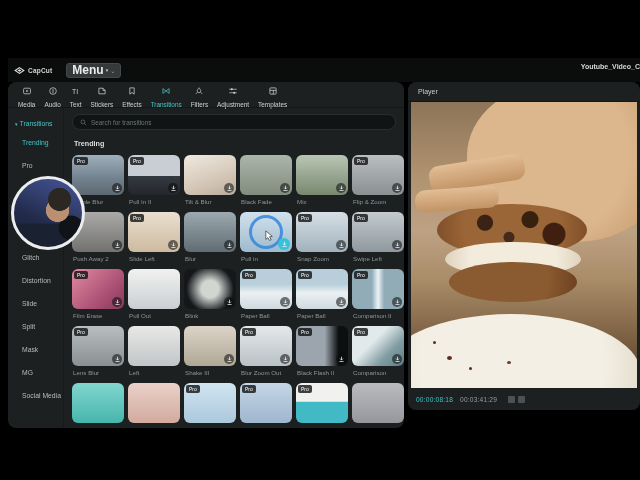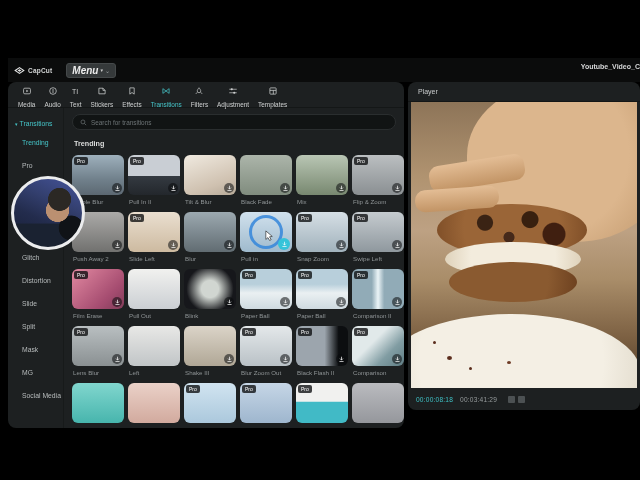--- a/index.html
+++ b/index.html
@@ -5,21 +5,21 @@
   html,body{margin:0;padding:0;background:#000;}
   *{box-sizing:border-box;font-family:"Liberation Sans",sans-serif;}
   #stage{position:relative;width:640px;height:480px;background:#000;overflow:hidden;}
 
   
   #menubar{position:absolute;left:8px;top:58px;width:632px;height:24px;background:#0b0c0c;display:flex;align-items:center;}
   .brand{display:flex;align-items:center;gap:3px;margin-left:6px;}
   .brand svg{width:11px;height:11px;}
   .brand-name{font-size:6.5px;font-weight:bold;color:#d4d6d6;letter-spacing:.2px;}
   .menu-btn{margin-left:14px;height:15px;background:#35393a;border:1px solid #45494a;border-radius:3px;display:flex;align-items:center;gap:2px;padding:0 5px;color:#ececec;}
-  .menu-btn .m-label{font-size:10px;font-weight:bold;font-style:italic;}
+  .menu-btn .m-label{font-size:12px;font-weight:bold;}
   .menu-btn .caret{font-size:5px;color:#cfcfcf;}
   .menu-btn .chev{font-size:6px;color:#9fa3a4;}
   .proj-title{position:absolute;right:0;top:5px;font-size:7px;font-weight:bold;color:#d6d7d8;white-space:nowrap;}
 
   
   #left-panel{position:absolute;left:8px;top:82px;width:396px;height:346px;background:#1d2021;border-radius:8px;overflow:hidden;}
   #tabbar{height:26px;display:flex;align-items:center;padding-left:10px;gap:9px;border-bottom:1px solid #141717;}
   .tab{display:flex;flex-direction:column;align-items:center;justify-content:center;gap:1px;color:#ced0d0;cursor:default;}
   .tab svg{width:10px;height:10px;}
   .tab .tab-label{font-size:6.4px;}

